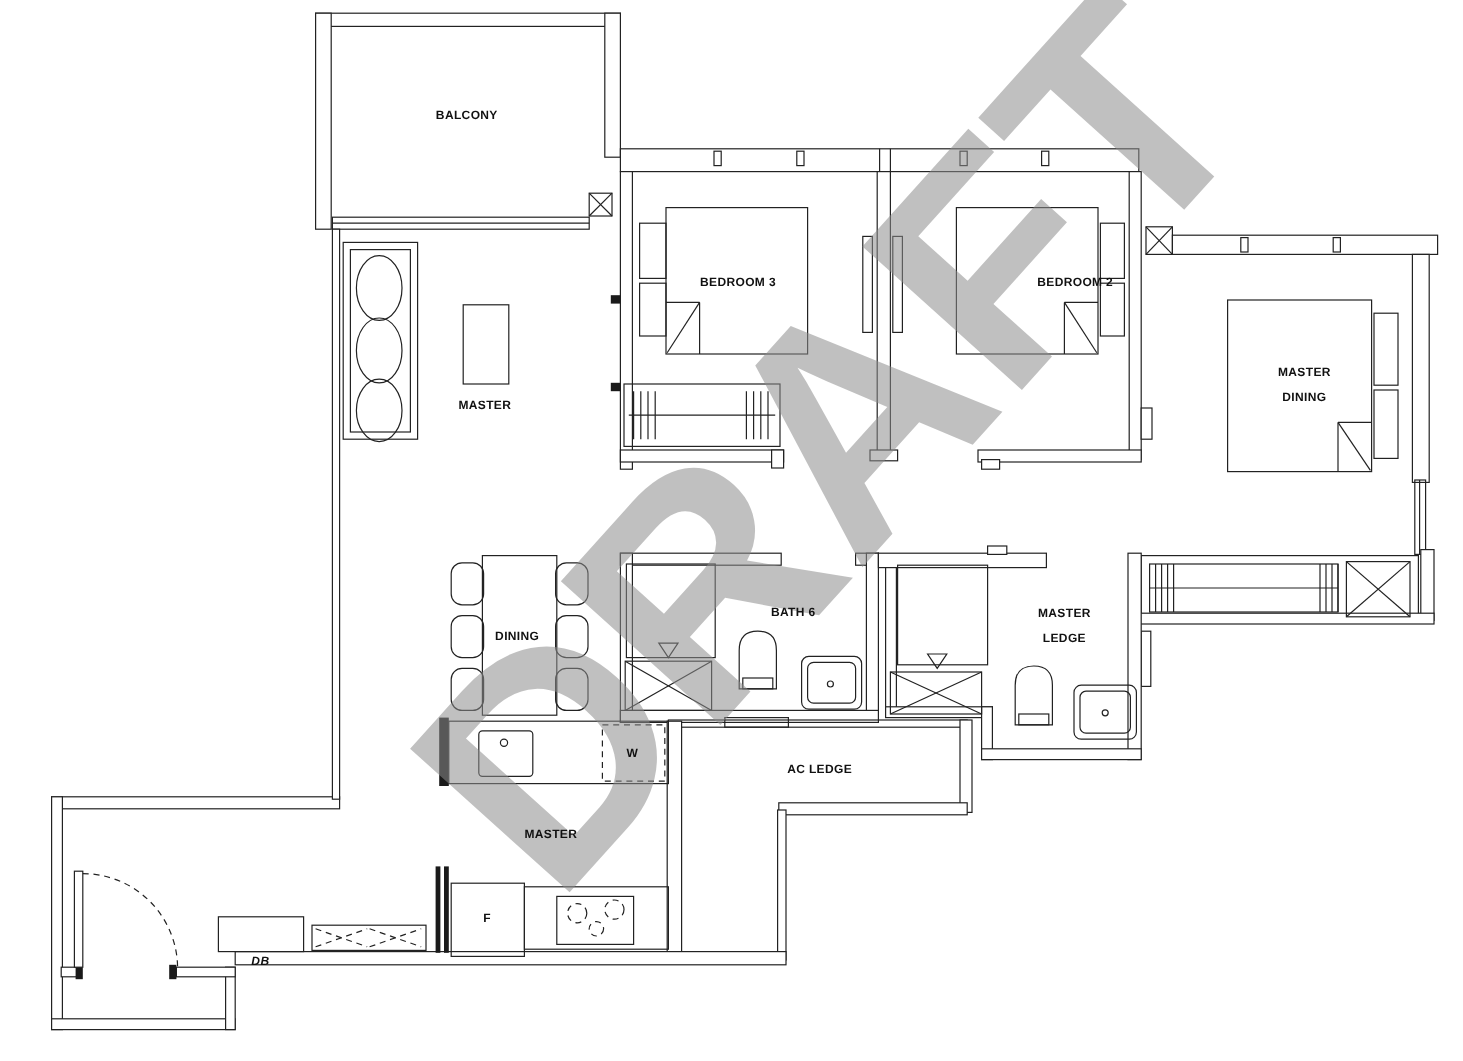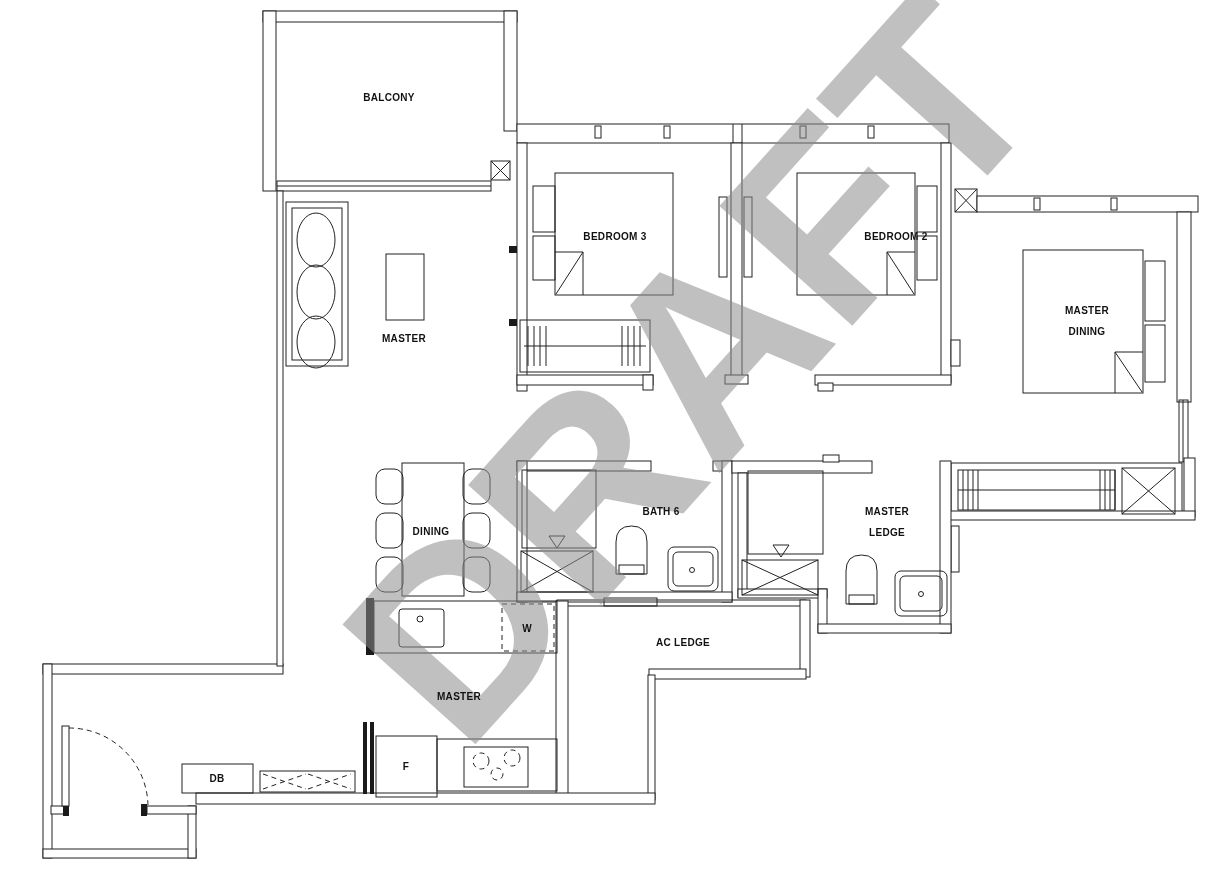--- a/index.html
+++ b/index.html
@@ -284,15 +284,15 @@
   <div class="lbl" style="left:431px;top:531px;text-align:center;">DINING</div>
   <div class="lbl" style="left:661px;top:511px;">BATH 6</div>
   <div class="lbl" style="left:887px;top:522px;">
     <div>MASTER</div>
     <div>LEDGE</div>
   </div>
   <div class="lbl" style="left:683px;top:642px;">AC LEDGE</div>
   <div class="lbl" style="left:459px;top:696px;">MASTER</div>
   <div class="lbl" style="left:527px;top:628px;">W</div>
   <div class="lbl" style="left:406px;top:766px;">F</div>
-  <div class="lbl" style="left:217px;top:778px;">DB</div>
+  <div class="lbl" style="left:217px;top:802px;font-style:italic;">DB</div>
 
 </div>
 
 </body></html>

